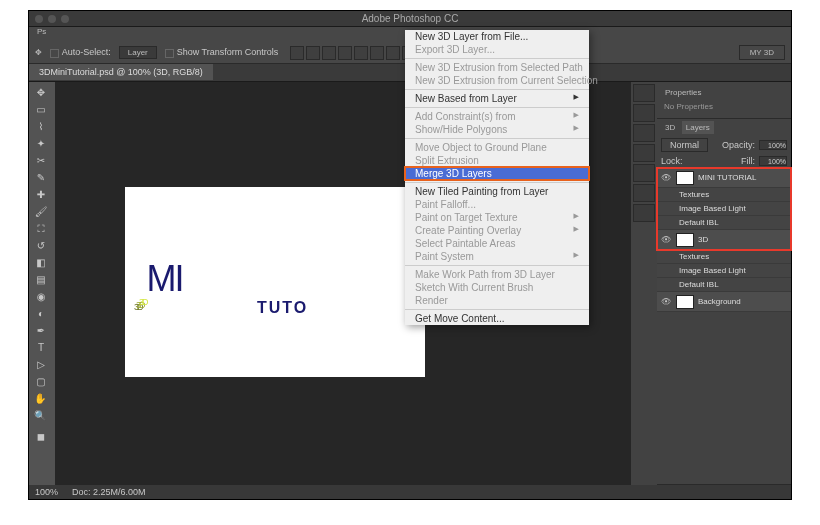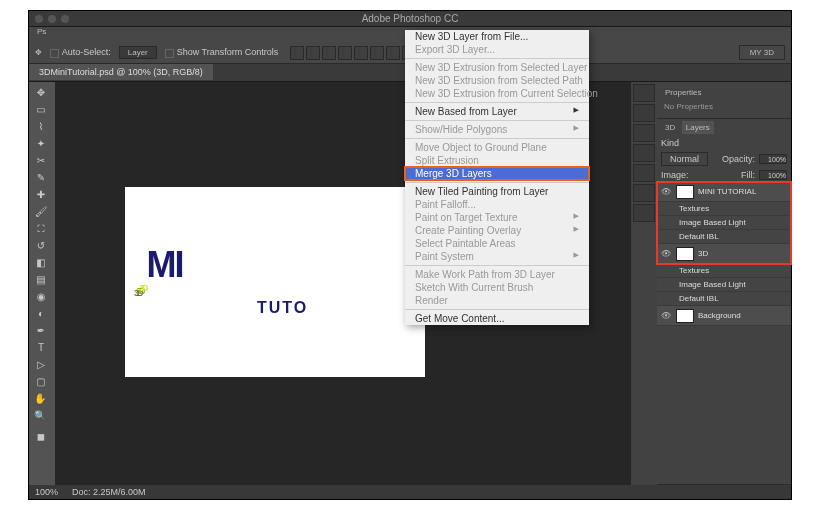--- a/index.html
+++ b/index.html
@@ -17,21 +17,21 @@
 .opt-icons{display:flex;gap:2px;margin-left:4px}
 .opt-icon{width:14px;height:14px;background:#3f3f3f;border:1px solid #2a2a2a}
 .ws-btn{margin-left:auto;padding:2px 10px;border:1px solid #2a2a2a;font-size:8px;color:#bbb}
 .doc-tab-row{height:18px;background:#3a3a3a;display:flex;align-items:flex-start;border-bottom:1px solid #1a1a1a}
 .doc-tab{padding:3px 10px;font-size:9px;background:#535353;color:#ddd}
 .main{position:absolute;top:71px;bottom:14px;left:0;right:0;display:flex}
 .tools{width:26px;background:#535353;display:flex;flex-direction:column;padding-top:2px;gap:0}
 .tool{width:24px;height:17px;display:flex;align-items:center;justify-content:center;font-size:10px;color:#c8c8c8}
 .canvas-area{flex:1;background:#262626;position:relative}
 .canvas{position:absolute;left:70px;top:105px;width:300px;height:190px;background:#fff}
-.txt3d{position:absolute;left:14px;top:50px;font-family:Arial;font-size:58px;font-weight:700;letter-spacing:-2px}
+.txt3d{position:absolute;left:14px;top:64px;font-family:Arial;font-size:58px;font-weight:400;letter-spacing:-2px}
 .txt3d .g{color:#d4e642;text-shadow:-3px 3px 0 #9aa82e,-5px 5px 0 #6a7320}
 .txt3d .n{color:#1a1a6e;font-size:36px;vertical-align:14px}
 .subtxt{position:absolute;left:132px;top:112px;font-family:Arial;font-size:16px;font-weight:900;color:#1a1a6e;letter-spacing:2px}
 .status{position:absolute;bottom:0;left:0;right:0;height:14px;background:#383838;display:flex;align-items:center;padding:0 6px;font-size:8px;color:#999}
 .status span{margin-right:14px}
 
 
 .menu{position:absolute;left:405px;top:30px;width:184px;background:#efefef;box-shadow:2px 2px 8px rgba(0,0,0,.4);z-index:10}
 .menu-item{padding:1px 10px;font-size:10px;color:#333;white-space:nowrap}
 .menu-item.dis{color:#999}
@@ -148,31 +148,27 @@
         <div class="panel">
           <div class="panel-tab">Properties</div>
           <div class="panel-body">No Properties</div>
         </div>
         <div class="panel" style="flex:1;padding:0">
           <div style="padding:2px 4px">
             <span class="panel-tab">3D</span>
             <span class="panel-tab" style="background:#535353">Layers</span>
           </div>
           <div class="opa-row" style="padding:2px 4px">
-            <span>Kind</span>
-            <div style="flex:1"></div>
-          </div>
-          <div class="opa-row" style="padding:2px 4px">
             <span style="padding:1px 8px;border:1px solid #2a2a2a">Normal</span>
             <div style="flex:1"></div>
             <span>Opacity:</span>
             <input value="100%" style="">
           </div>
           <div class="opa-row" style="padding:2px 4px">
-            <span>Image:</span>
+            <span>Lock:</span>
             <div style="flex:1"></div>
             <span>Fill:</span>
             <input value="100%" style="">
           </div>
           <div class="layers-highlight">
             <div class="lrow">
                 <span class="eye">👁</span>
                 <div class="lthumb"></div>
                 <span class="lname">MINI TUTORIAL</span>
               </div>
@@ -213,26 +209,26 @@
   <div class="status">
     <span>100%</span>
     <span>Doc: 2.25M/6.00M</span>
   </div>
 </div>
 
 <div class="menu" id="menu-container">
     <div class="menu-item">New 3D Layer from File...</div>
     <div class="menu-item dis">Export 3D Layer...</div>
     <div class="menu-sep"></div>
-    <div class="menu-item dis">New 3D Extrusion from Selected Layer</div>
     <div class="menu-item dis">New 3D Extrusion from Selected Path</div>
     <div class="menu-item dis">New 3D Extrusion from Current Selection</div>
     <div class="menu-sep"></div>
     <div class="menu-item sub">New Based from Layer</div>
     <div class="menu-sep"></div>
+    <div class="menu-item dis sub">Add Constraint(s) from</div>
     <div class="menu-item dis sub">Show/Hide Polygons</div>
     <div class="menu-sep"></div>
     <div class="menu-item dis">Move Object to Ground Plane</div>
     <div class="menu-item dis">Split Extrusion</div>
     <div class="menu-item hi">Merge 3D Layers</div>
     <div class="menu-sep"></div>
     <div class="menu-item">New Tiled Painting from Layer</div>
     <div class="menu-item dis">Paint Falloff...</div>
     <div class="menu-item dis sub">Paint on Target Texture</div>
     <div class="menu-item dis sub">Create Painting Overlay</div>

